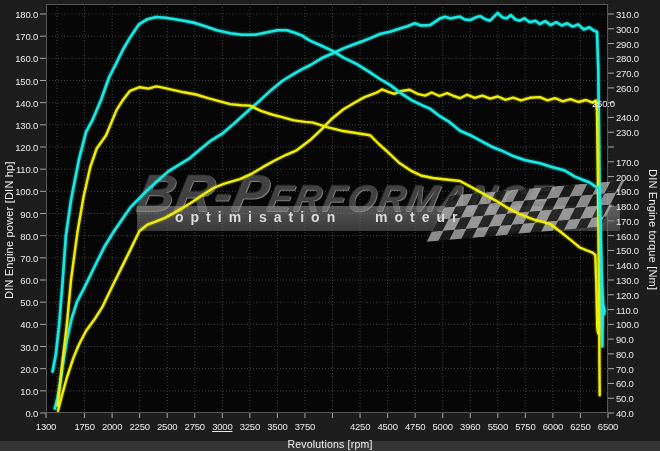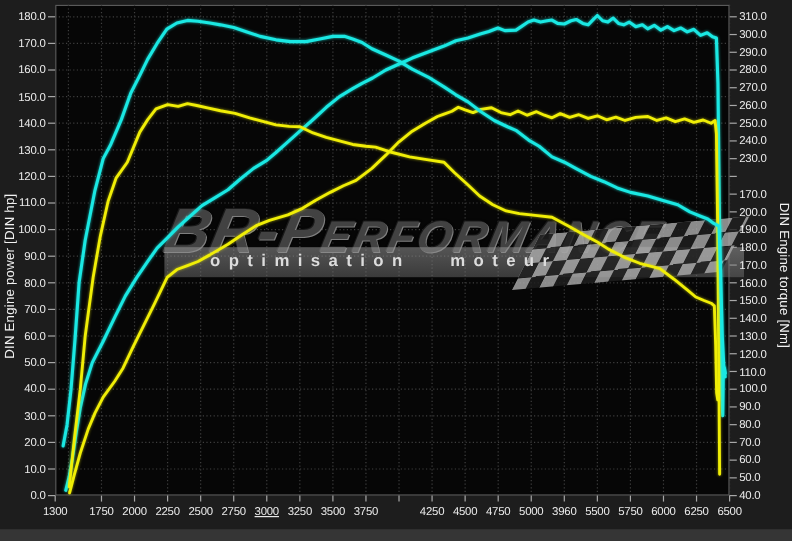--- a/index.html
+++ b/index.html
@@ -195,21 +195,21 @@
       <span class="ticklabel" style="left: 616px; top: 245.444px;">150.0</span>
       <span class="ticklabel" style="left: 616px; top: 230.667px;">160.0</span>
       <span class="ticklabel" style="left: 616px; top: 215.889px;">170.0</span>
       <span class="ticklabel" style="left: 616px; top: 201.111px;">180.0</span>
       <span class="ticklabel" style="left: 616px; top: 186.333px;">190.0</span>
       <span class="ticklabel" style="left: 616px; top: 171.556px;">200.0</span>
       <span class="ticklabel" style="left: 616px; top: 156.778px;">170.0</span>
       <span class="ticklabel" style="left: 620px; top: 142px; margin-left: 44px;">220.0</span>
       <span class="ticklabel" style="left: 616px; top: 127.222px;">230.0</span>
       <span class="ticklabel" style="left: 616px; top: 112.444px;">240.0</span>
-      <span class="ticklabel" style="left: 616px; top: 97.6667px;">250.0</span>
+      <span class="ticklabel" style="left: 592px; top: 97.6667px;">250.0</span>
       <span class="ticklabel" style="left: 616px; top: 82.8889px;">260.0</span>
       <span class="ticklabel" style="left: 616px; top: 68.1111px;">270.0</span>
       <span class="ticklabel" style="left: 616px; top: 53.3333px;">280.0</span>
       <span class="ticklabel" style="left: 616px; top: 38.5556px;">290.0</span>
       <span class="ticklabel" style="left: 616px; top: 23.7778px;">300.0</span>
       <span class="ticklabel" style="left: 616px; top: 9px;">310.0</span>
       <span class="ticklabel" style="left: 46px; top: 421px; transform: translateX(-50%);">1300</span>
       <span class="ticklabel" style="left: 84.5686px; top: 421px; transform: translateX(-50%);">1750</span>
       <span class="ticklabel" style="left: 112.118px; top: 421px; transform: translateX(-50%);">2000</span>
       <span class="ticklabel" style="left: 139.667px; top: 421px; transform: translateX(-50%);">2250</span>
@@ -227,13 +227,14 @@
       <span class="ticklabel" style="left: 470.255px; top: 421px; transform: translateX(-50%);">3960</span>
       <span class="ticklabel" style="left: 497.804px; top: 421px; transform: translateX(-50%);">5500</span>
       <span class="ticklabel" style="left: 525.353px; top: 421px; transform: translateX(-50%);">5750</span>
       <span class="ticklabel" style="left: 552.902px; top: 421px; transform: translateX(-50%);">6000</span>
       <span class="ticklabel" style="left: 580.451px; top: 421px; transform: translateX(-50%);">6250</span>
       <span class="ticklabel" style="left: 608px; top: 421px; transform: translateX(-50%);">6500</span>
     </div>
   <div id="bottombar"></div>
   <div id="ytitle-left" class="axis-title">DIN Engine power [DIN hp]</div>
   <div id="ytitle-right" class="axis-title">DIN Engine torque [Nm]</div>
+  <div id="xtitle" class="axis-title" style="font-size:10.5px;">Revolutions [rpm]</div>
 </div>
 
 </body></html>

